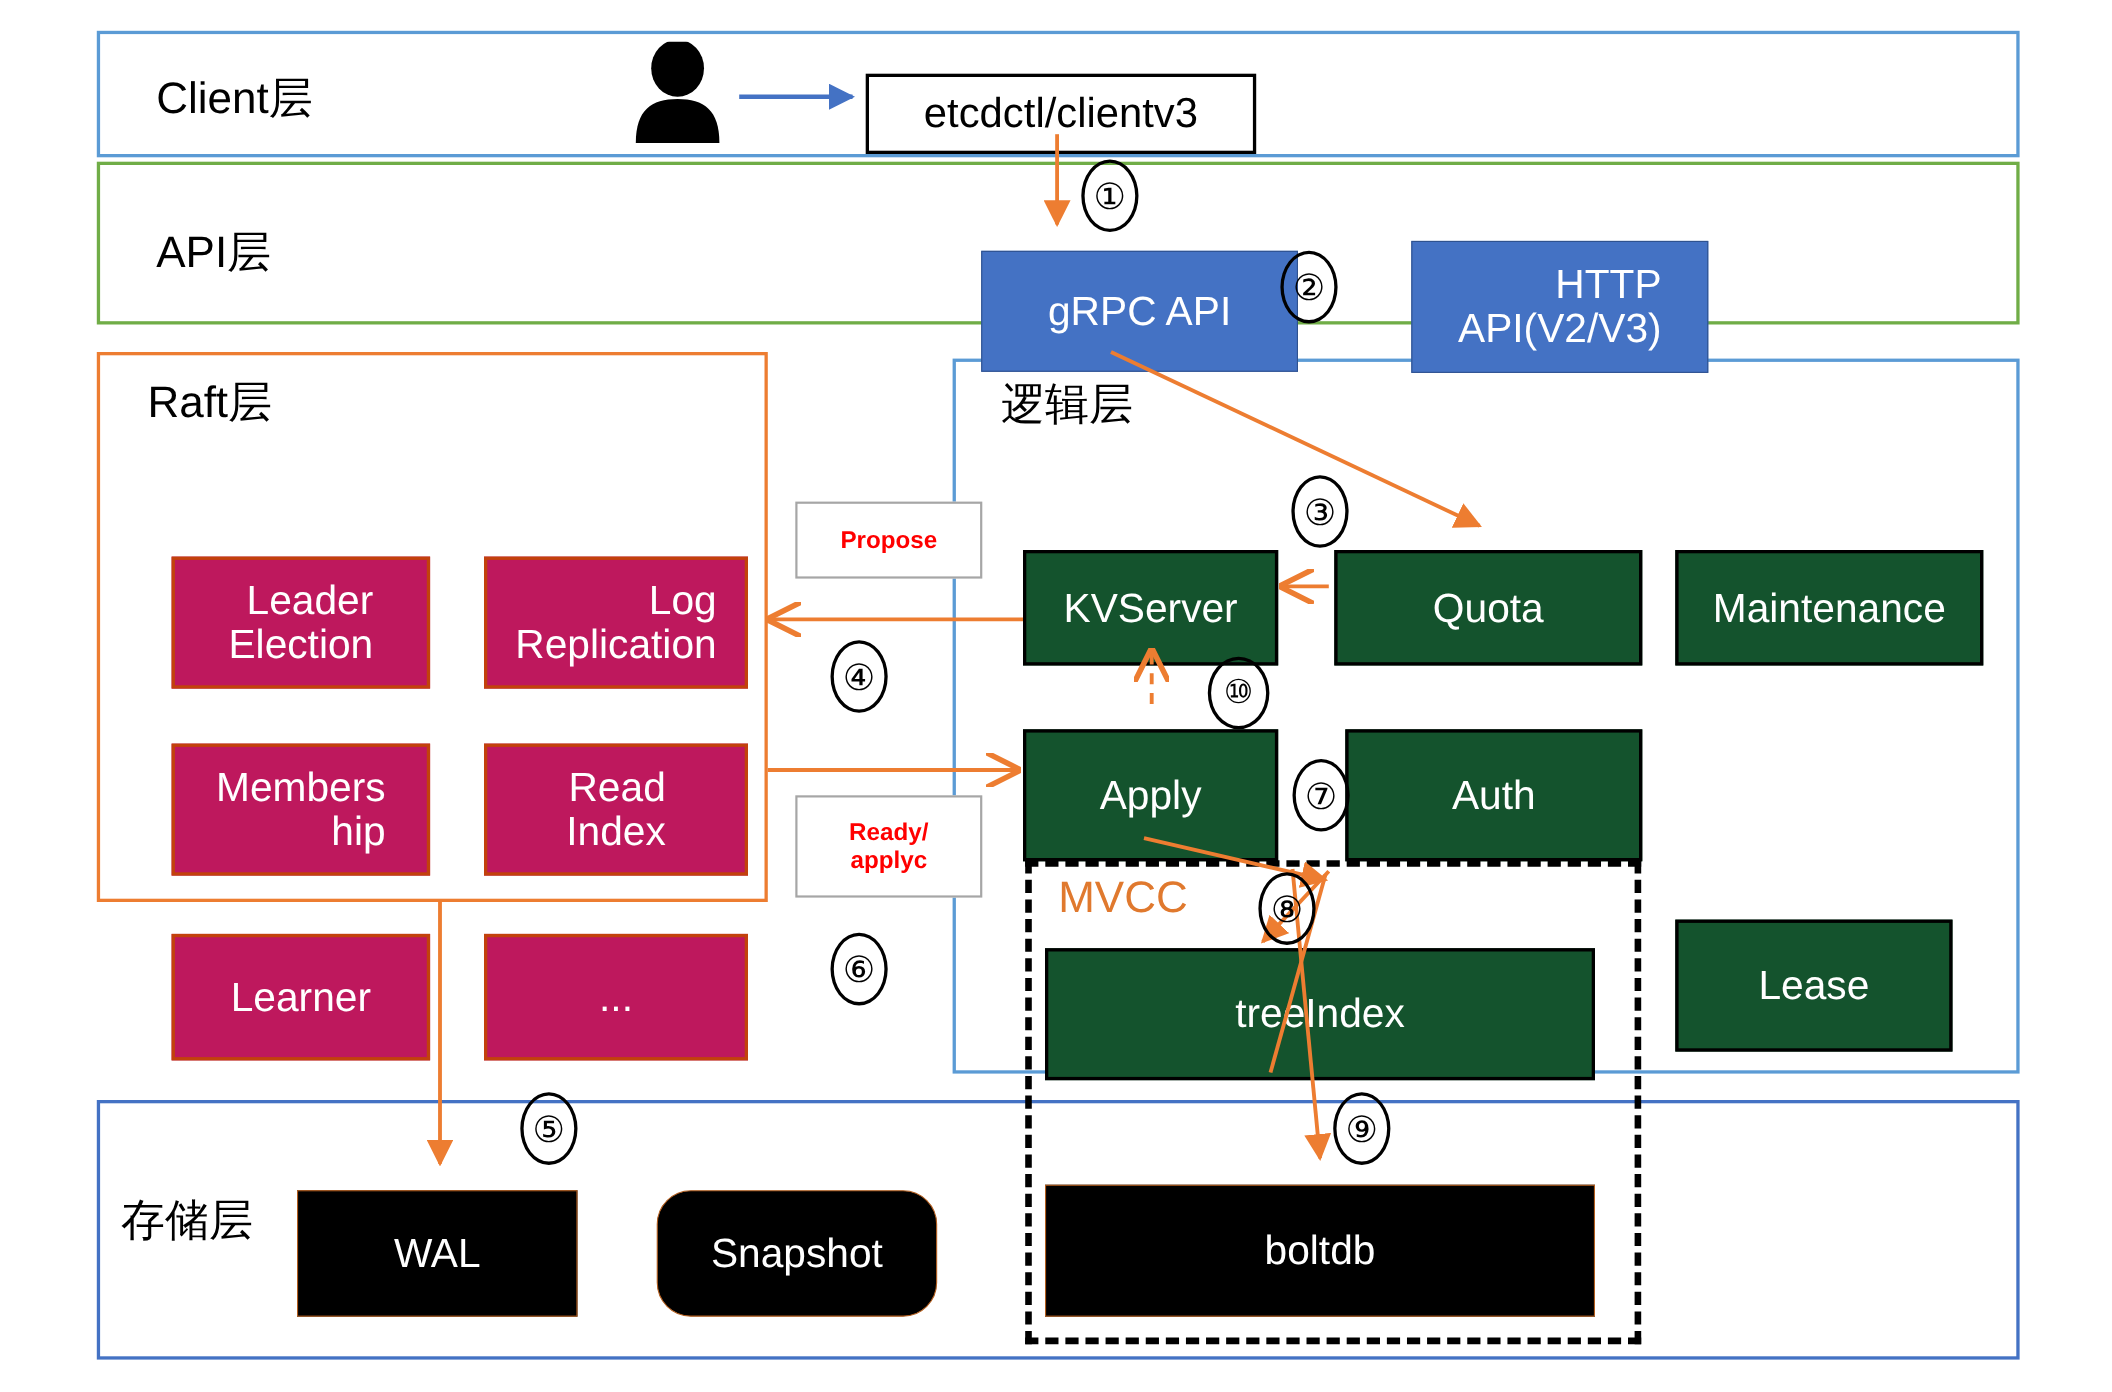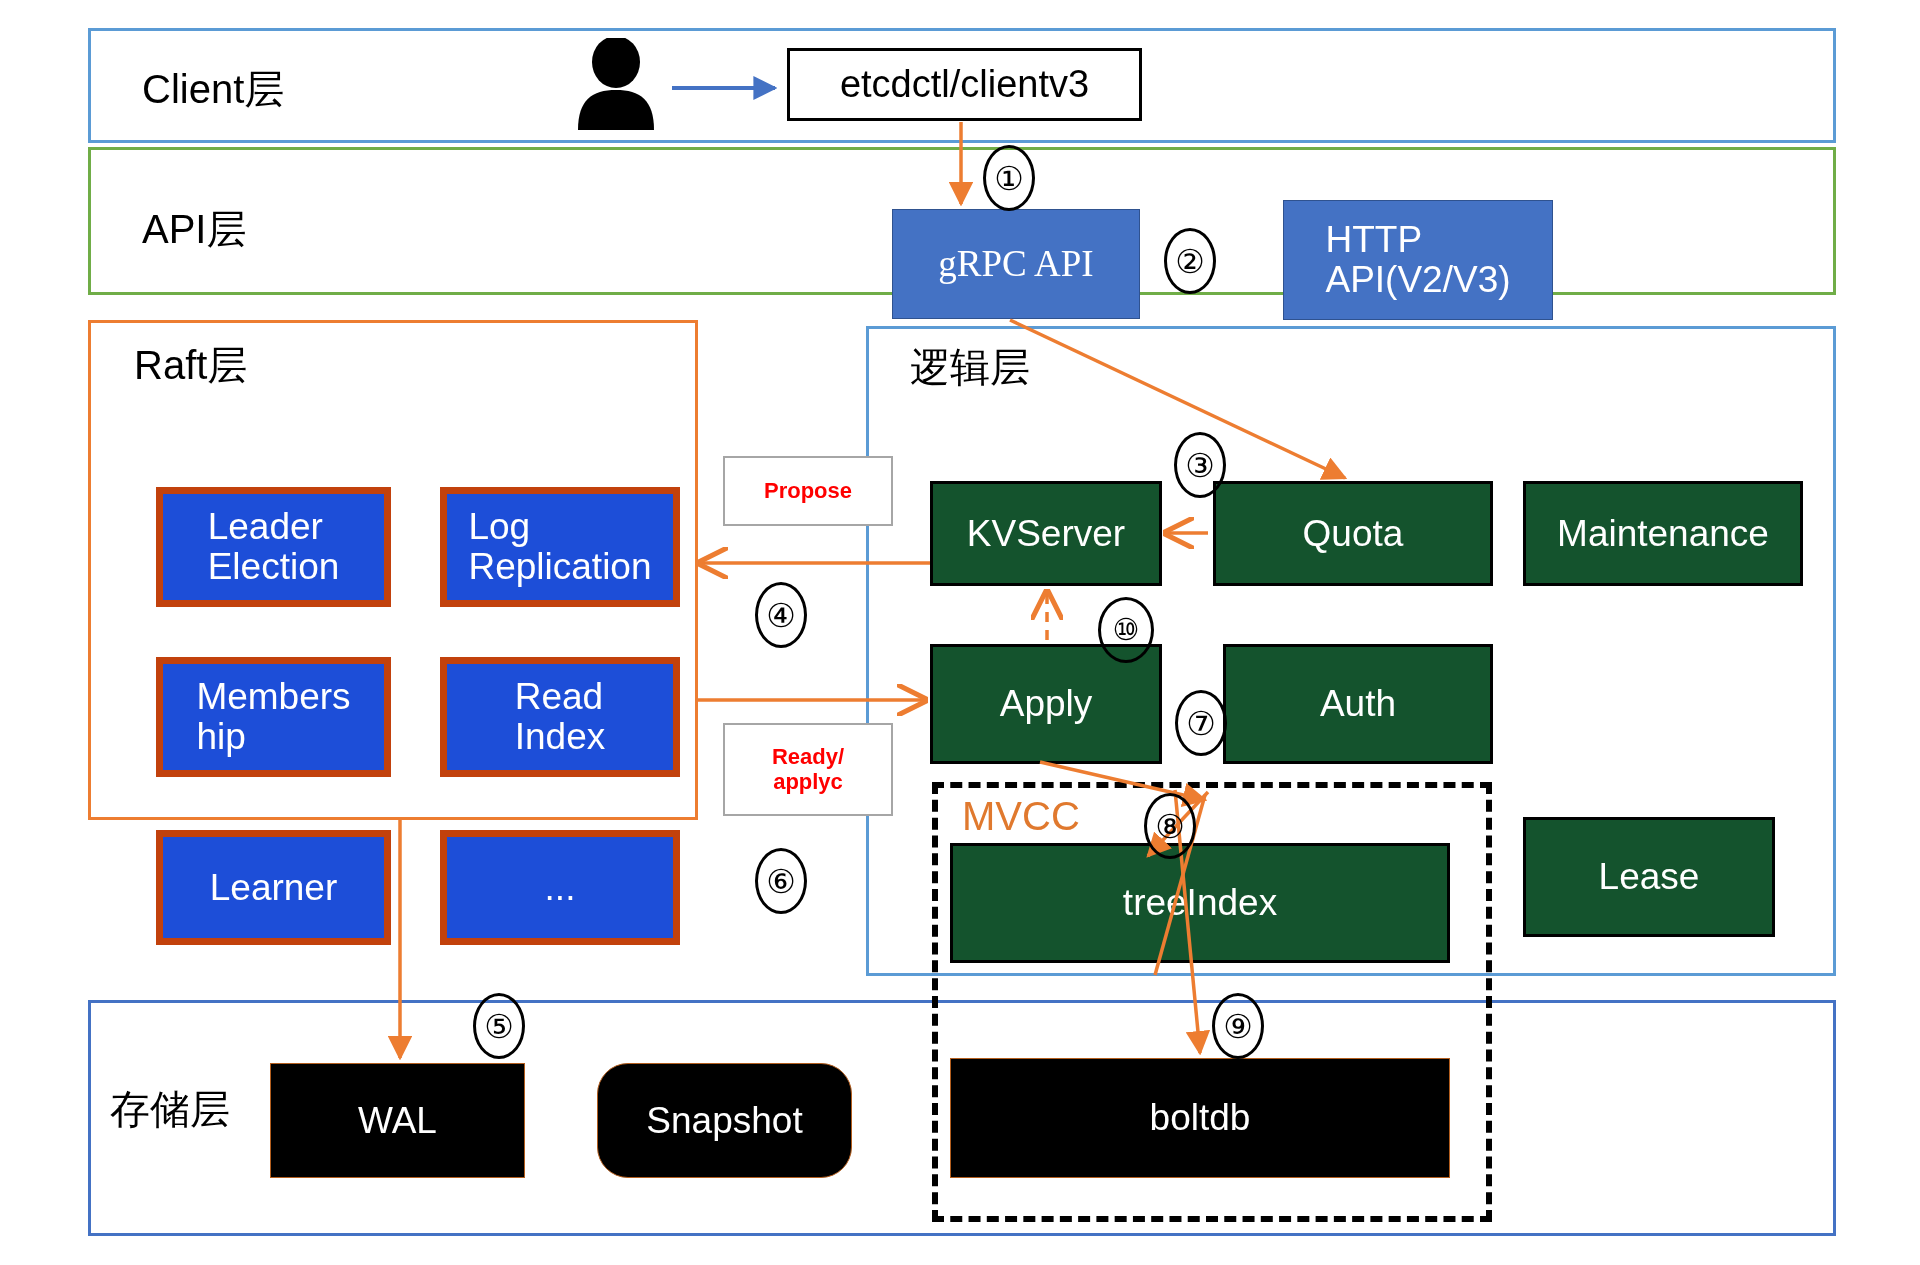--- a/index.html
+++ b/index.html
@@ -8,25 +8,25 @@
        overflow:hidden;}
   #stage{position:absolute;left:0;top:0;width:1920px;height:1265px;}
 
   
   .layer{position:absolute;box-sizing:border-box;background:transparent;}
   .layer-title{position:absolute;font-size:40px;color:#000;font-weight:400;
                white-space:nowrap;letter-spacing:0px;}
 
   
   .node{position:absolute;box-sizing:border-box;display:flex;
-        align-items:center;justify-content:center;text-align:left;
-        color:#ffffff;font-size:37px;line-height:1.08;white-space:pre-line;}
+        align-items:center;justify-content:center;text-align:right;
+        color:#ffffff;font-size:37px;line-height:1.08;white-space:pre-line;margin-top:19px;}
   .node.dblue{background:#4472C4;border:1px solid #2F528F;}
   .node.lblue{background:#14532d;border:3px solid #000000;}
-  .node.green{background:#1d4ed8;border:7px solid #c2410c;}
+  .node.green{background:#be185d;border:3px solid #c2410c;}
   .node.orange{background:#000000;border:1px solid #B35E1E;}
   .node.plain{background:#ffffff;border:3px solid #000000;color:#000;}
 
   
   .tagbox{position:absolute;box-sizing:border-box;background:#ffffff;
           border:2px solid #A6A6A6;display:flex;align-items:center;
           justify-content:center;text-align:center;color:#FF0000;
           font-weight:bold;font-size:22px;line-height:1.12;white-space:pre-line;}
 
   
@@ -64,21 +64,21 @@
 
   <div class="person" style="left:570px;top:38px;width:92px;height:92px;">
     <svg viewBox="0 0 92 92" width="92" height="92">
       <ellipse cx="46" cy="24" rx="24" ry="26" fill="#000"></ellipse>
       <path d="M8 92 C8 62 22 52 46 52 C70 52 84 62 84 92 Z" fill="#000"></path>
     </svg>
   </div>
 
   <div class="node plain" style="left:787px;top:48px;width:355px;height:73px;font-size:38px;">etcdctl/clientv3</div>
 
-  <div class="node dblue" style="left:892px;top:209px;width:248px;height:110px;font-family:Liberation Serif, serif;">gRPC API</div>
+  <div class="node dblue" style="left:892px;top:209px;width:288px;height:110px;">gRPC API</div>
   <div class="node dblue" style="left:1283px;top:200px;width:270px;height:120px;">HTTP
 API(V2/V3)</div>
 
   <div class="node green" style="left:156px;top:487px;width:235px;height:120px;">Leader
 Election</div>
   <div class="node green" style="left:440px;top:487px;width:240px;height:120px;">Log
 Replication</div>
   <div class="node green" style="left:156px;top:657px;width:235px;height:120px;">Members
 hip</div>
   <div class="node green" style="left:440px;top:657px;width:240px;height:120px;">Read

